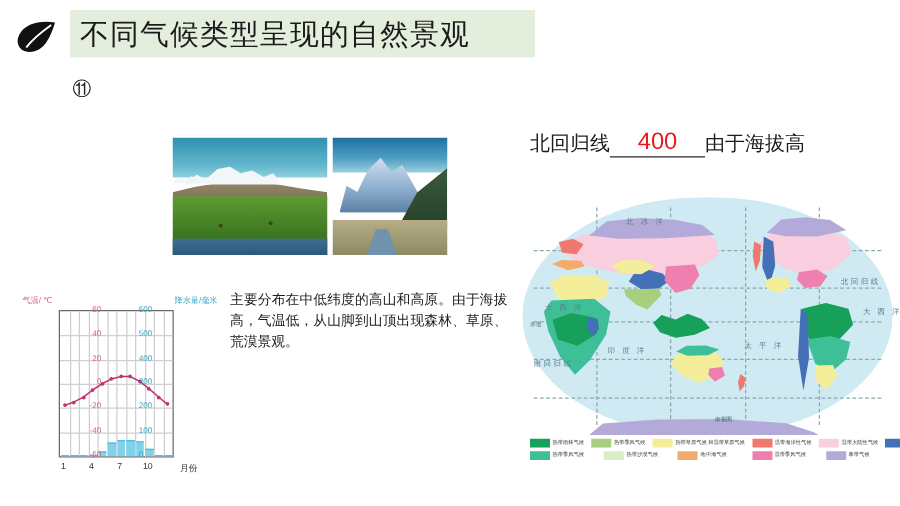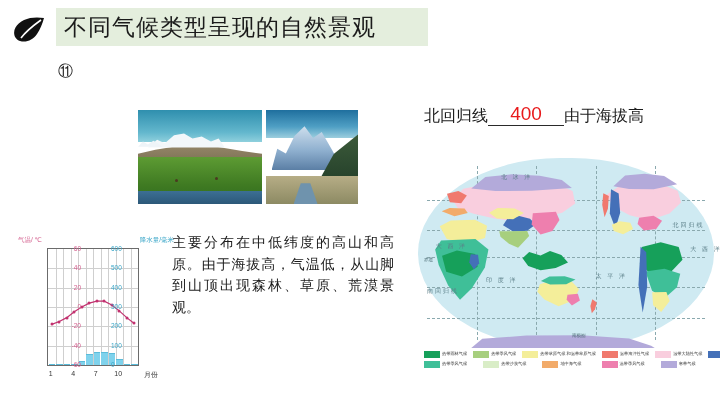--- a/index.html
+++ b/index.html
@@ -98,22 +98,22 @@
   .ytick.l { right: 95px; color:#d4618f; text-align:right; width:26px; }
   .ytick.r { left: 95px;  color:#3aa6c8; text-align:left;  width:26px; }
   .xtick { position:absolute; font-size:7px; color:#333; transform: translateX(-50%); top: 134px; }
   .xunit { position:absolute; font-size:7px; color:#333; left: 128px; top: 134px; }
   .bar { position:absolute; bottom:0; background:#7fd2ec; border-top:1px solid #5bbcda; }
   .pt  { position:absolute; width:3px; height:3px; background:#c2316f; border-radius:50%;
          transform: translate(-50%, -50%); }
 
   
   .desc {
-    position: absolute; left: 172px; top: 232px; width: 222px;
-    font-size: 14px; line-height: 1.55; color: #1b1b1b;
+    position: absolute; left: 184px; top: 232px; width: 222px;
+    font-size: 11px; line-height: 1.55; color: #1b1b1b;
     text-align: justify;
   }
 
   
   .map-wrap { position: absolute; left: 418px; top: 158px; width: 296px; height: 190px; }
   .map-bg {
     position:absolute; left:0; top:0; width:100%; height:100%;
     background: #cfeaf2;
     border-radius: 48% / 50%;
   }

